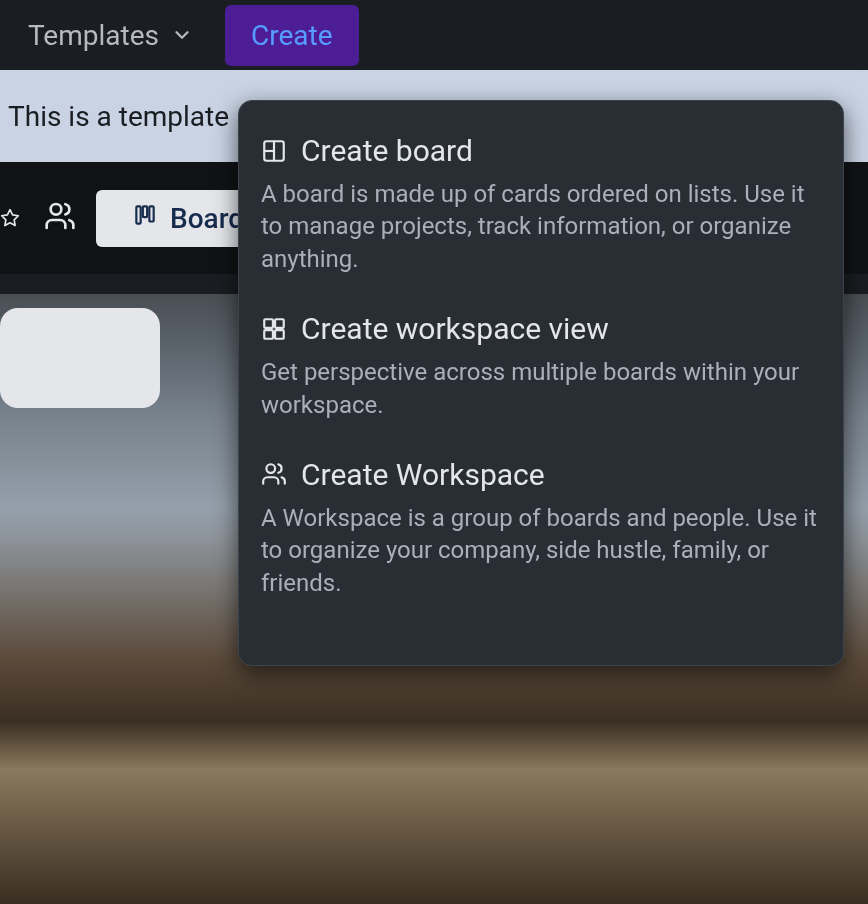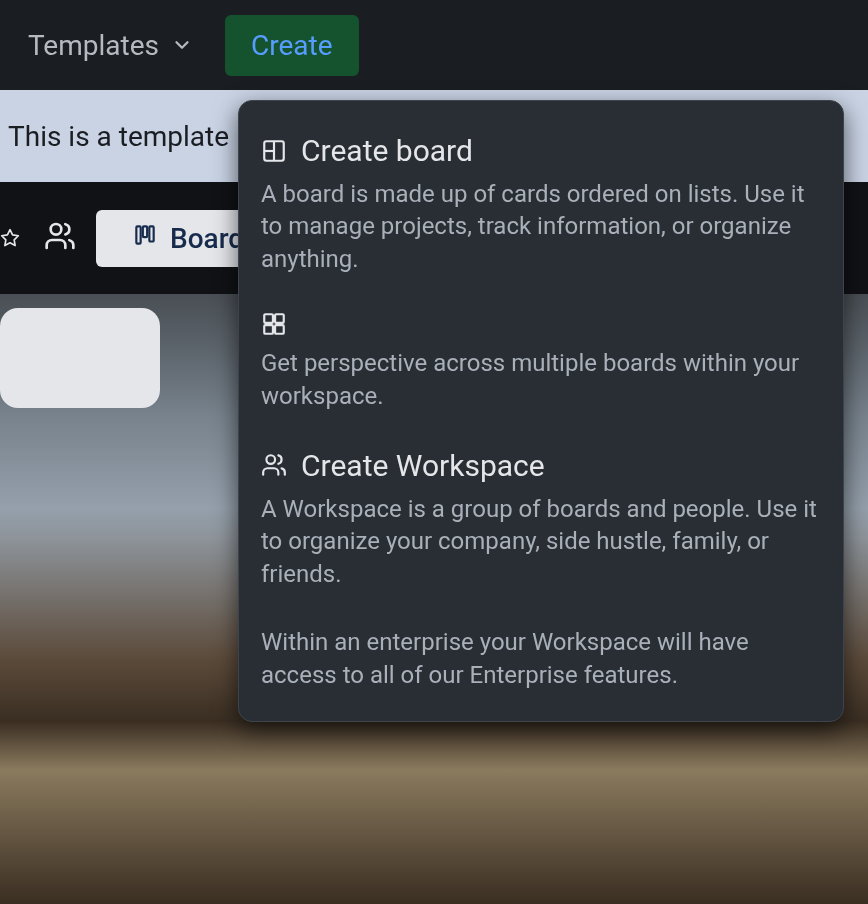--- a/index.html
+++ b/index.html
@@ -1,20 +1,20 @@
 <!DOCTYPE html>
 <html><head>
 <meta charset="utf-8">
 <style>
   * { box-sizing: border-box; margin: 0; padding: 0; }
   html, body { width: 868px; height: 904px; overflow: hidden; font-family: -apple-system, BlinkMacSystemFont, "Segoe UI", Roboto, sans-serif; }
   body { background: #1a1d21; color: #e4e6ea; position: relative; }
 
   .topbar {
-    height: 90px;
+    height: 70px;
     background: #1a1d21;
     display: flex;
     align-items: center;
     padding-left: 16px;
     gap: 20px;
     border-radius: 12px;
   }
   .templates-btn {
     display: flex;
     align-items: center;
@@ -23,21 +23,21 @@
     color: #b5bac1;
     padding: 8px 12px;
     border-radius: 6px;
     cursor: pointer;
   }
   .chevron {
     display: inline-flex;
     align-items: center;
   }
   .create-btn {
-    background: #14532d;
+    background: #4c1d95;
     color: #579dff;
     font-size: 28px;
     padding: 14px 26px;
     border-radius: 6px;
     cursor: pointer;
     font-weight: 400;
   }
 
   .banner {
     height: 92px;
@@ -215,20 +215,21 @@
   <div class="menu-item">
     <div class="menu-title-row">
       <span class="mi-icon">
         <svg width="26" height="26" viewBox="0 0 24 24" fill="none" stroke="currentColor" stroke-width="2">
             <rect x="3" y="3" width="8" height="8" rx="1"></rect>
             <rect x="13" y="3" width="8" height="8" rx="1"></rect>
             <rect x="3" y="13" width="8" height="8" rx="1"></rect>
             <rect x="13" y="13" width="8" height="8" rx="1"></rect>
           </svg>
       </span>
+      <span class="menu-title">Create workspace view</span>
     </div>
     <div class="menu-desc">Get perspective across multiple boards within your workspace.</div>
   </div>
 
 
   <div class="menu-item">
     <div class="menu-title-row">
       <span class="mi-icon">
         <svg width="26" height="26" viewBox="0 0 24 24" fill="none" stroke="currentColor" stroke-width="2" stroke-linecap="round" stroke-linejoin="round">
             <path d="M16 21v-2a4 4 0 0 0-4-4H6a4 4 0 0 0-4 4v2"></path>
@@ -236,16 +237,15 @@
             <path d="M22 21v-2a4 4 0 0 0-3-3.87"></path>
             <path d="M16 3.13a4 4 0 0 1 0 7.75"></path>
           </svg>
       </span>
       <span class="menu-title">Create Workspace</span>
     </div>
     <div class="menu-desc">A Workspace is a group of boards and people. Use it to organize your company, side hustle, family, or friends.</div>
   </div>
 
   <div class="menu-item">
-    <div class="menu-desc">Within an enterprise your Workspace will have access to all of our Enterprise features.</div>
   </div>
 
 </div>
 
 </body></html>

